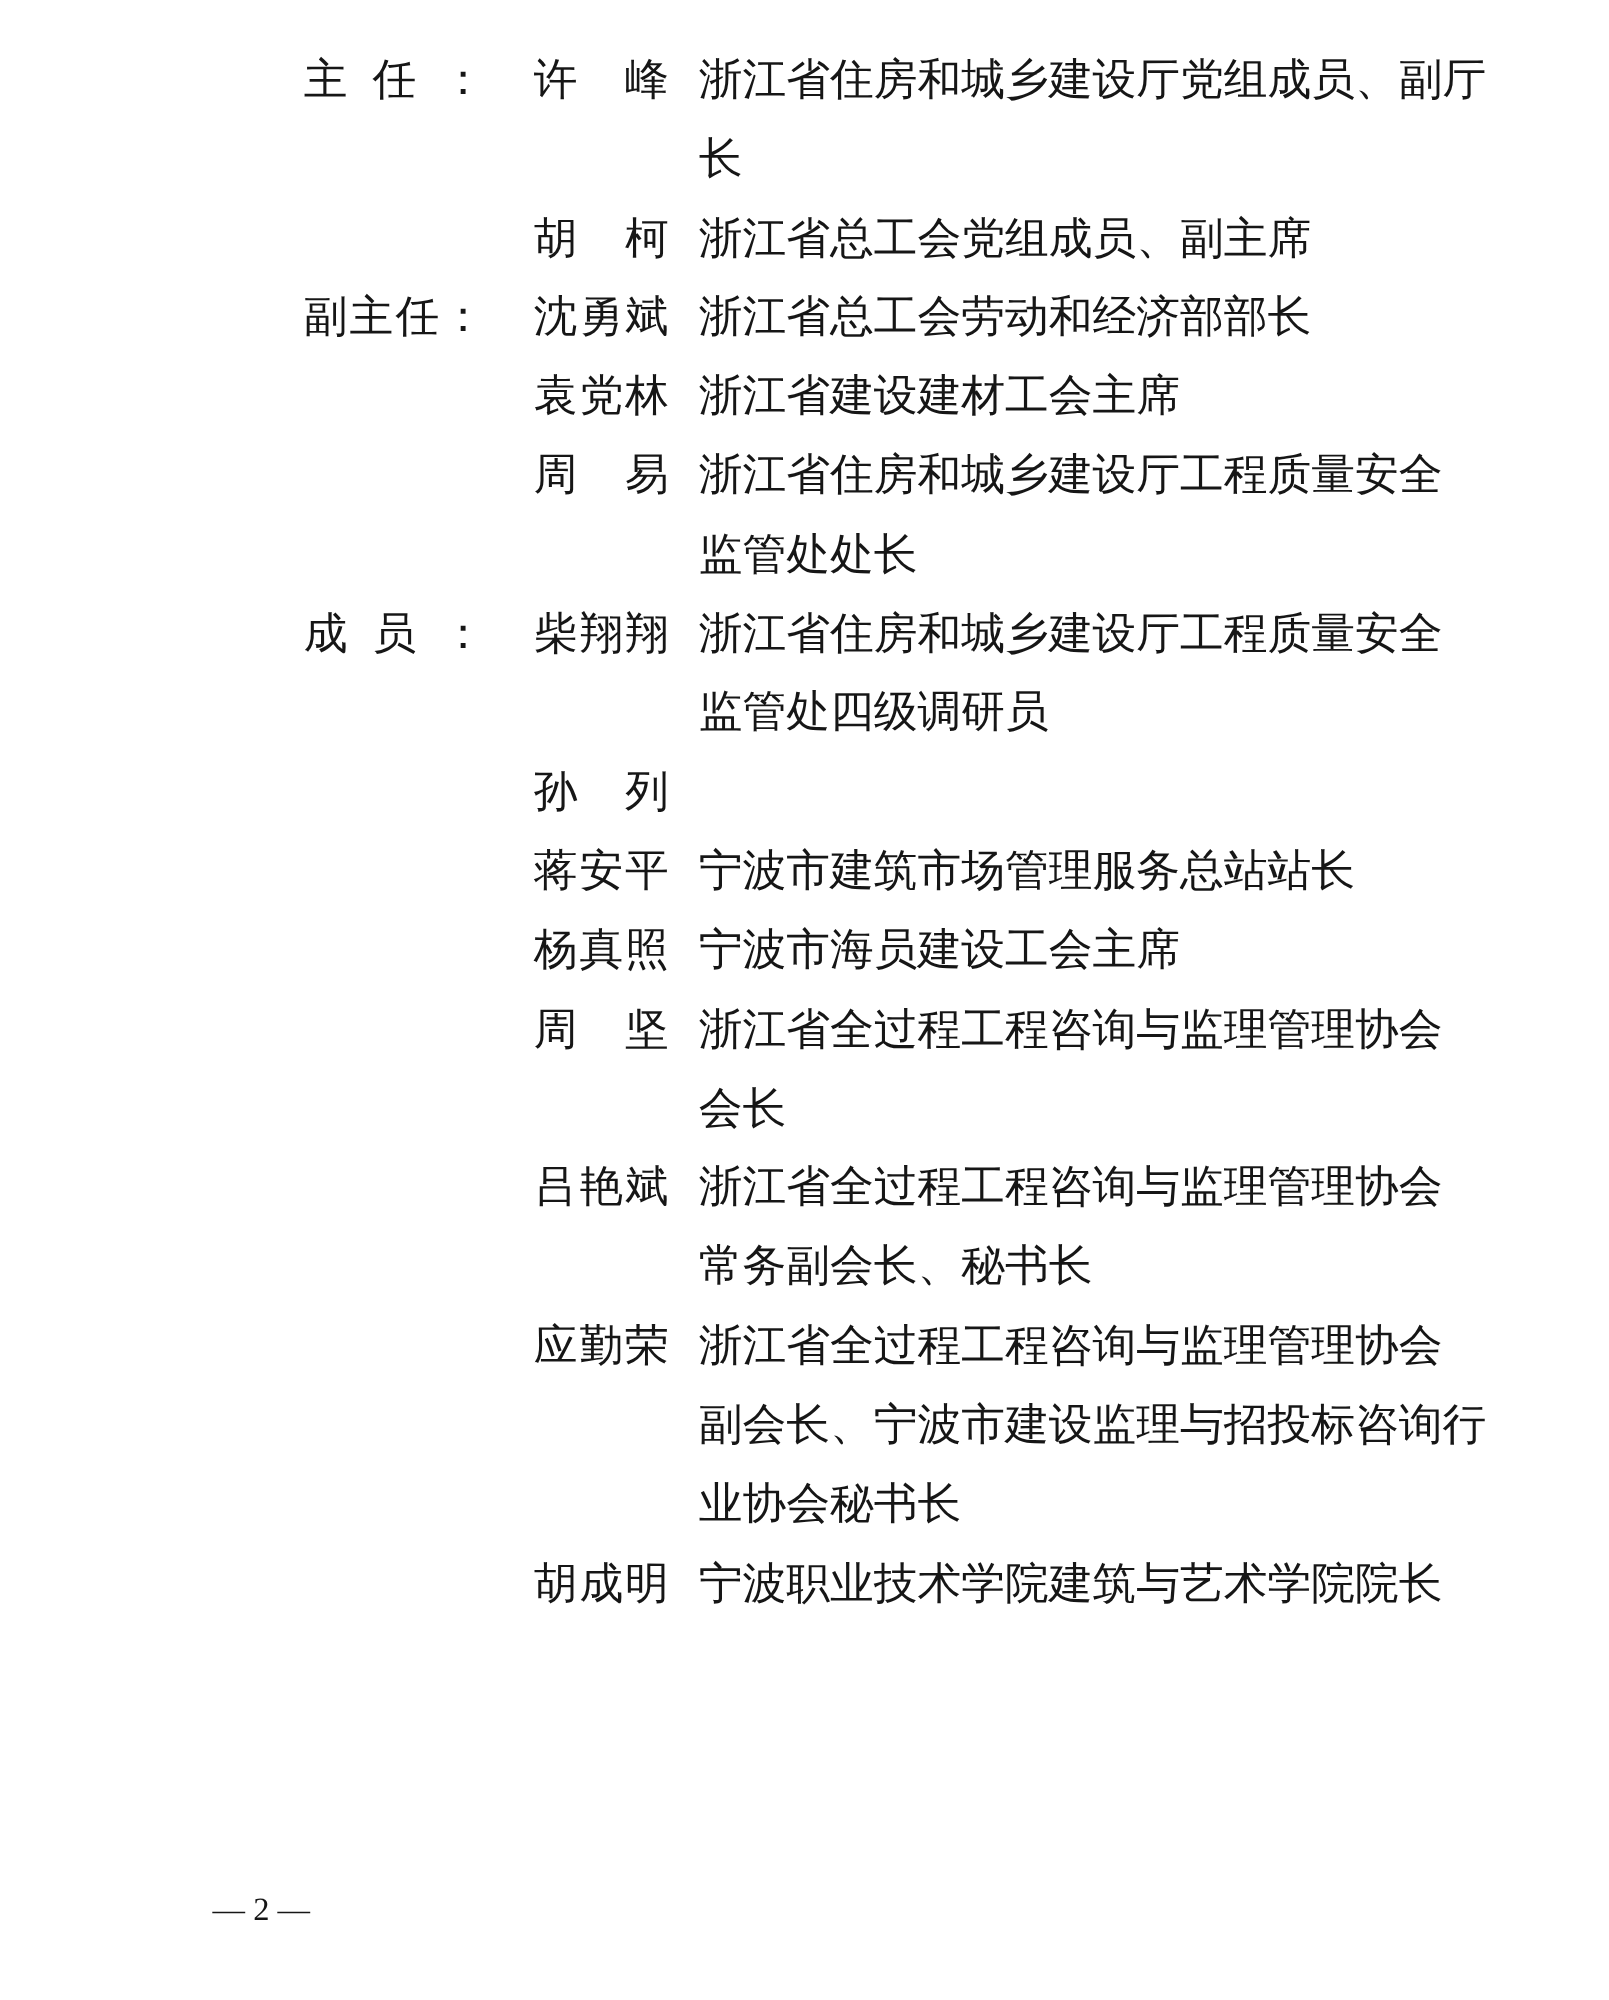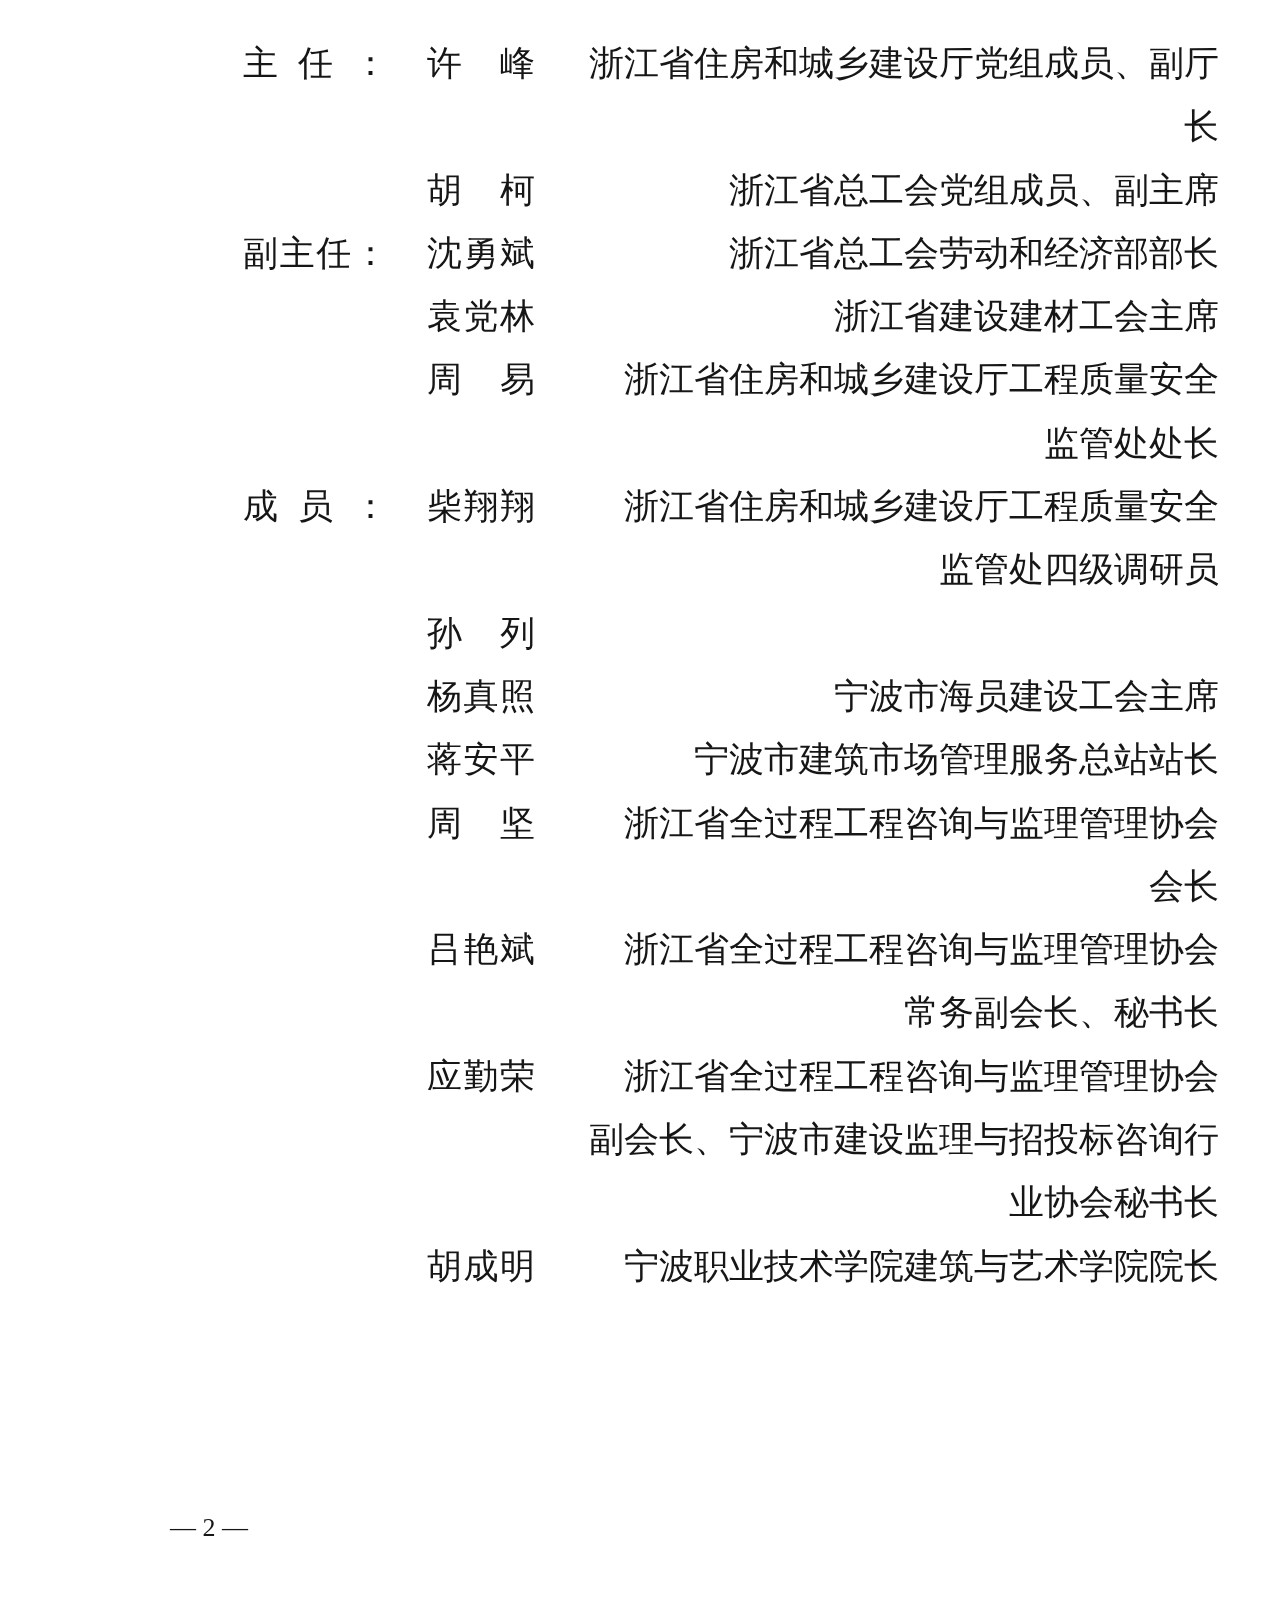--- a/index.html
+++ b/index.html
@@ -42,21 +42,21 @@
     margin-right: 24px;
     text-align: justify;
     text-align-last: justify;
     white-space: nowrap;
     margin-left: 35px;
   }
   .col-title {
     flex: none;
     width: 660px;
     white-space: pre-line;
-    text-align: right;
+    text-align: left;
   }
   .footer {
     position: absolute;
     left: 170px;
     top: 1508px;
     font-size: 26px;
     line-height: 40px;
     letter-spacing: 0px;
     color: #161616;
   }
@@ -108,28 +108,28 @@
 监管处四级调研员</div>
       </div>
 
       <div class="row">
         <div class="col-role"></div>
         <div class="col-name">孙列</div>
       </div>
 
       <div class="row">
         <div class="col-role"></div>
-        <div class="col-name">杨真照</div>
-        <div class="col-title">宁波市海员建设工会主席</div>
+        <div class="col-name">蒋安平</div>
+        <div class="col-title">宁波市建筑市场管理服务总站站长</div>
       </div>
 
       <div class="row">
         <div class="col-role"></div>
-        <div class="col-name">蒋安平</div>
-        <div class="col-title">宁波市建筑市场管理服务总站站长</div>
+        <div class="col-name">杨真照</div>
+        <div class="col-title">宁波市海员建设工会主席</div>
       </div>
 
       <div class="row">
         <div class="col-role"></div>
         <div class="col-name">周坚</div>
         <div class="col-title">浙江省全过程工程咨询与监理管理协会
 会长</div>
       </div>
 
       <div class="row">

